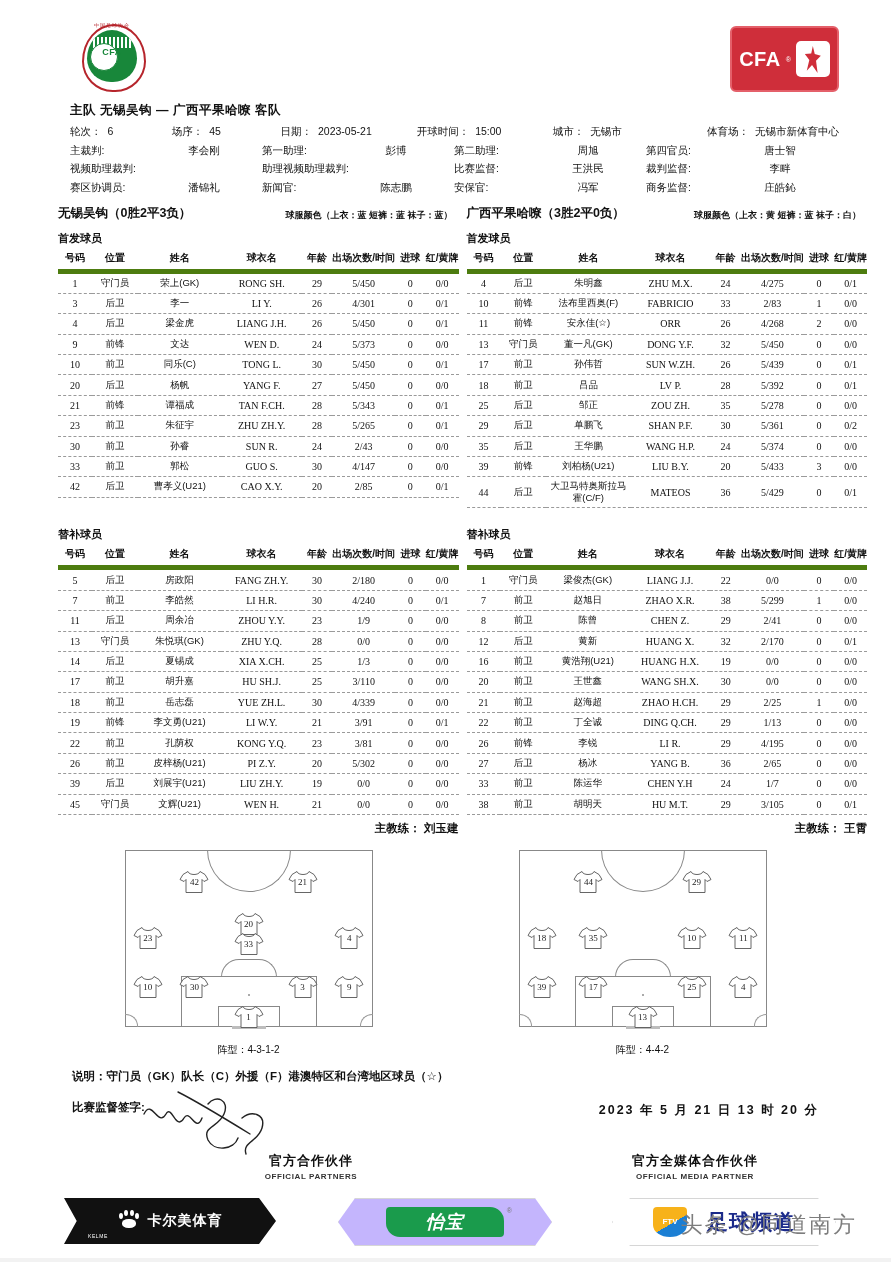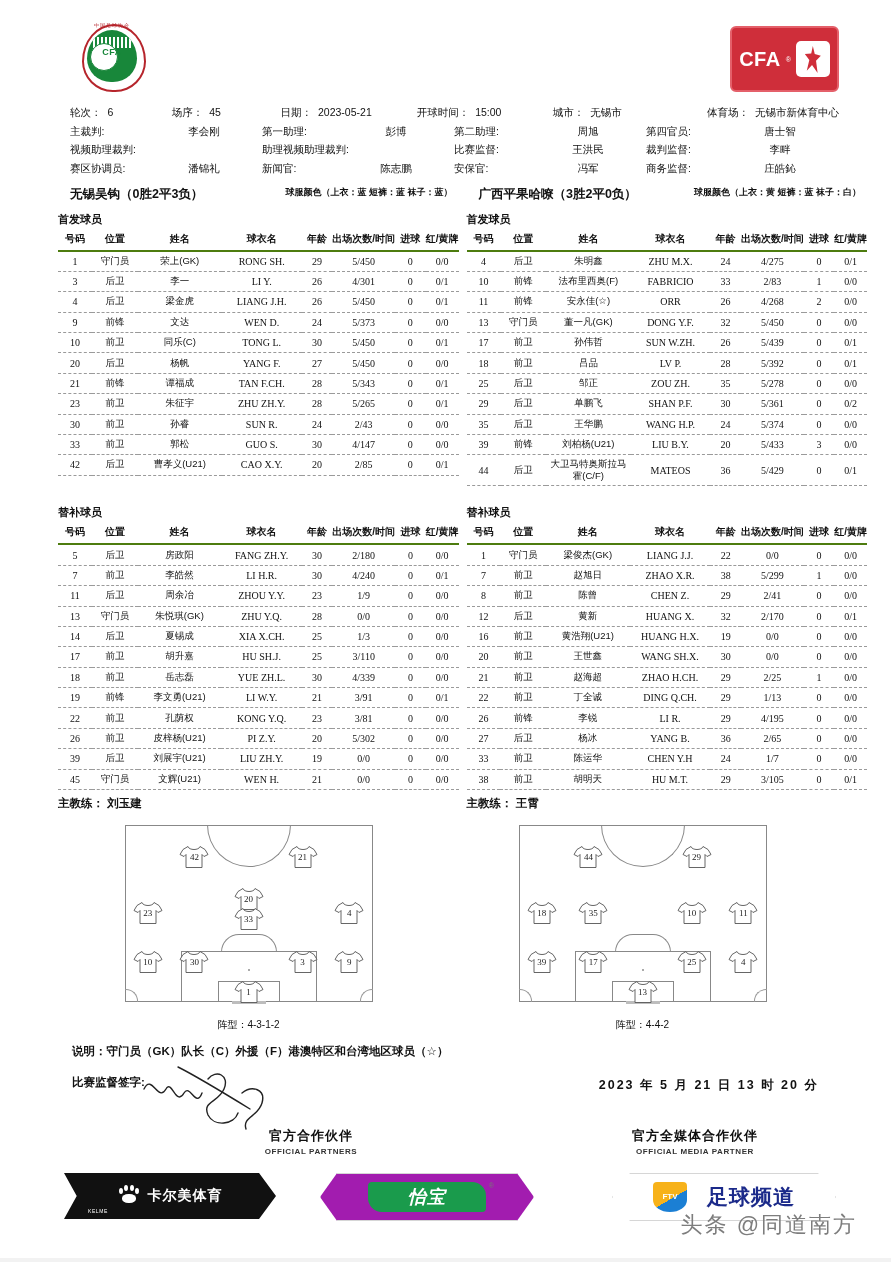--- a/index.html
+++ b/index.html
@@ -69,47 +69,47 @@
   .row1 .infocell:nth-child(3){width:150px;}
   .row1 .infocell:nth-child(4){width:150px;}
   .row1 .infocell:nth-child(5){width:170px;}
   .rowN .infocell{width:192px;}
   .rowN .infocell .k{width:92px;display:inline-block;}
   .rowN .infocell .v{width:84px;display:inline-block;text-align:center;margin-left:0;}
 
   
   .teams{display:flex;margin-top:10px;padding:0 24px 0 58px;gap:8px;}
   .team{width:415px;}
-  .teamhead{display:flex;align-items:flex-start;margin-left:12px;}
+  .teamhead{display:flex;align-items:flex-end;}
   .teamname{font-size:12.5px;font-weight:bold;white-space:nowrap;}
   .kitcolor{font-size:9px;font-weight:bold;margin-left:auto;padding-right:6px;white-space:nowrap;}
   .sectlabel{font-size:11px;font-weight:bold;margin:9px 0 3px 0;}
 
   table.lineup{width:100%;border-collapse:collapse;font-size:9.5px;}
   table.lineup th{
     font-size:10px;font-weight:bold;padding:2px 0 4px 0;
-    border-bottom:2px solid #4d7c0f;white-space:nowrap;
+    border-bottom:5px solid #4d7c0f;white-space:nowrap;
   }
   table.lineup td{
     padding:3.2px 0;text-align:center;white-space:nowrap;
     border-bottom:1px dashed #9a9a9a;font-family:"Liberation Serif","DejaVu Serif",serif;
     font-size:10px;
   }
   table.lineup td.cn{font-family:"Liberation Sans","DejaVu Sans",sans-serif;font-size:9.5px;}
   table.lineup td.tall{line-height:1.25;white-space:normal;}
   .c-num{width:9%;}
   .c-pos{width:12%;}
   .c-name{width:22%;}
   .c-shirt{width:21%;}
   .c-age{width:8%;}
   .c-app{width:14%;}
   .c-goal{width:8%;}
   .c-card{width:10%;}
 
-  .coachrow{display:flex;padding:6px 24px 0 58px;gap:8px;}
+  .coachrow{display:flex;padding:6px 24px 0 58px;gap:8px;text-align:right;}
   .coach{width:415px;font-size:11.5px;font-weight:bold;}
 
   
   .pitches{display:flex;justify-content:center;gap:146px;margin-top:14px;}
   .pitchwrap{width:248px;}
   .pitch{
     position:relative;width:248px;height:177px;border:1px solid #888;background:#fff;
     box-sizing:border-box;
   }
   .pitch .penalty{
@@ -176,21 +176,21 @@
   }
   .chip.kelme .paw .pad{position:absolute;background:#fff;border-radius:50%;}
   .chip.kelme .paw .p1{left:1px;top:3px;width:4px;height:6px;}
   .chip.kelme .paw .p2{left:6.5px;top:0px;width:4px;height:6px;}
   .chip.kelme .paw .p3{left:12px;top:0px;width:4px;height:6px;}
   .chip.kelme .paw .p4{left:17px;top:3px;width:4px;height:6px;}
   .chip.kelme .paw .p5{left:4px;top:9px;width:14px;height:9px;border-radius:45%;}
   .chip.kelme .sub{position:absolute;left:24px;bottom:5px;font-size:5px;color:#fff;letter-spacing:.6px;}
 
   .chip.yibao{
-    left:320px;width:212px;background:#a21caf;border:1px solid #d6d6d6;
+    left:338px;width:212px;background:#c4b5fd;border:1px solid #d6d6d6;
     clip-path:polygon(8% 0,92% 0,100% 50%,92% 100%,8% 100%,0 50%);
   }
   .chip.yibao .wave{
     width:118px;height:30px;background:#1a9b4c;display:flex;align-items:center;justify-content:center;
     border-radius:4px 14px 4px 14px;position:relative;
   }
   .chip.yibao .wave .t{color:#fff;font-size:18px;font-weight:bold;letter-spacing:1px;font-style:italic;}
   .chip.yibao .reg{position:absolute;right:-8px;top:0px;font-size:7px;color:#777;}
 
   .chip.ftv{
@@ -230,20 +230,21 @@
     </div>
 
 
     <div class="cfa-logo">
       <span class="lbl">CFA</span>
       <span class="sup">®</span>
       <span class="mark"></span>
     </div>
   </div>
 
+  <div class="matchline">主队 无锡吴钩 — 广西平果哈嘹 客队</div>
 
   <div class="info">
     <div class="inforow row1">
       <div class="infocell">
         <span class="k">轮次：</span>
         <span class="v">6</span>
       </div>
       <div class="infocell">
         <span class="k">场序：</span>
         <span class="v">45</span>

